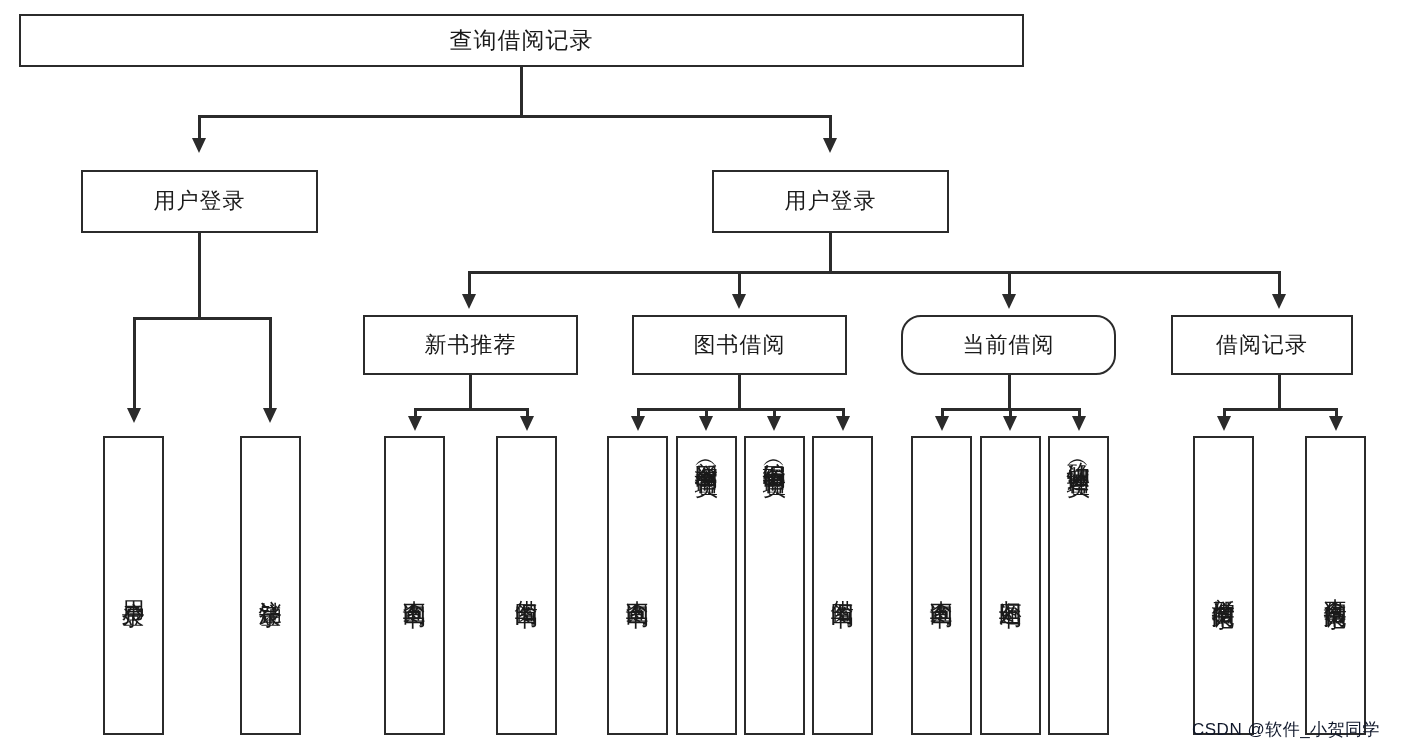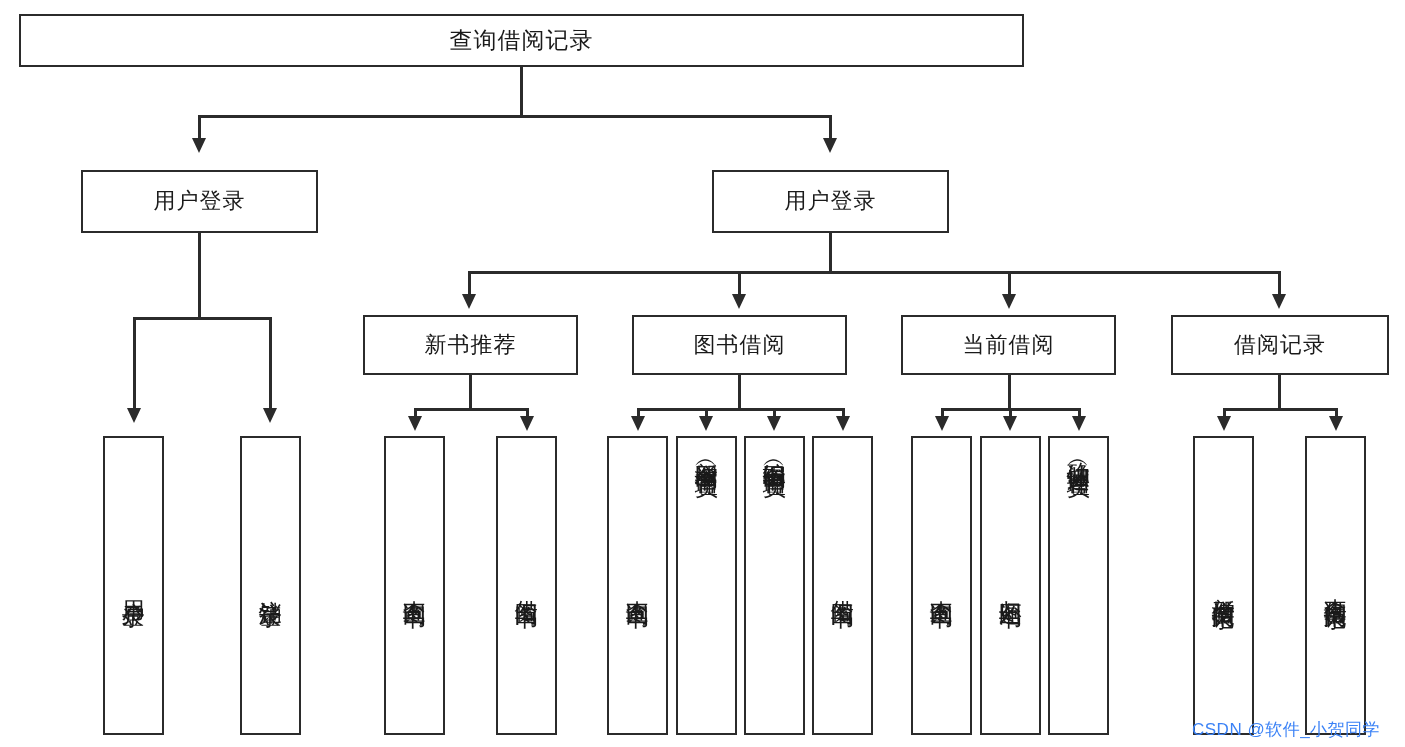--- a/index.html
+++ b/index.html
@@ -67,21 +67,21 @@
     width: 0;
     height: 0;
     border-left: 7px solid transparent;
     border-right: 7px solid transparent;
     border-top: 15px solid #2b2b2b;
   }
   
   #watermark {
     position: absolute;
     font-size: 17px;
-    color: #3b82f6;
+    color: #0f172a;
     white-space: nowrap;
     letter-spacing: 0.5px;
     text-align: right;
   }
 </style>
 </head>
 <body>
 
 <div id="canvas">
 
@@ -123,24 +123,24 @@
   <div class="arrow" style="left:1002px; top:294px;"></div>
   <div class="seg v" style="left:1278px; top:271px; width:2.5px; height:28px;"></div>
   <div class="arrow" style="left:1272px; top:294px;"></div>
 
   <div class="node horiz" style="left:632px; top:315px; width:215px; height:60px;">
     <span>图书借阅</span>
   </div>
   <div class="node horiz" style="left:363px; top:315px; width:215px; height:60px;">
     <span>新书推荐</span>
   </div>
-  <div class="node horiz" style="left:901px; top:315px; width:215px; height:60px;">
+  <div class="node horiz" style="left:901px; top:315px; width:215px; height:60px;border-radius:20px;">
     <span>当前借阅</span>
   </div>
-  <div class="node horiz" style="left:1171px; top:315px; width:218px; height:60px;">
+  <div class="node horiz" style="left:1171px; top:315px; width:182px; height:60px;">
     <span>借阅记录</span>
   </div>
 
   <div class="seg v" style="left:469px; top:375px; width:2.5px; height:35px;"></div>
   <div class="seg h" style="left:414px; top:408px; width:114px; height:2.5px;"></div>
   <div class="seg v" style="left:414px; top:408px; width:2.5px; height:12px;"></div>
   <div class="arrow" style="left:408px; top:416px;"></div>
   <div class="seg v" style="left:526px; top:408px; width:2.5px; height:12px;"></div>
   <div class="arrow" style="left:520px; top:416px;"></div>
 

